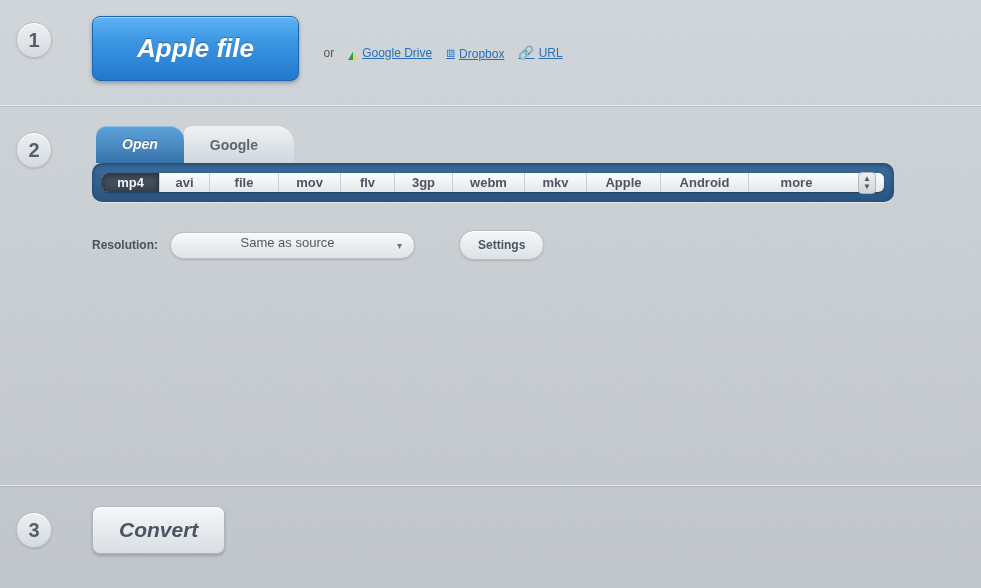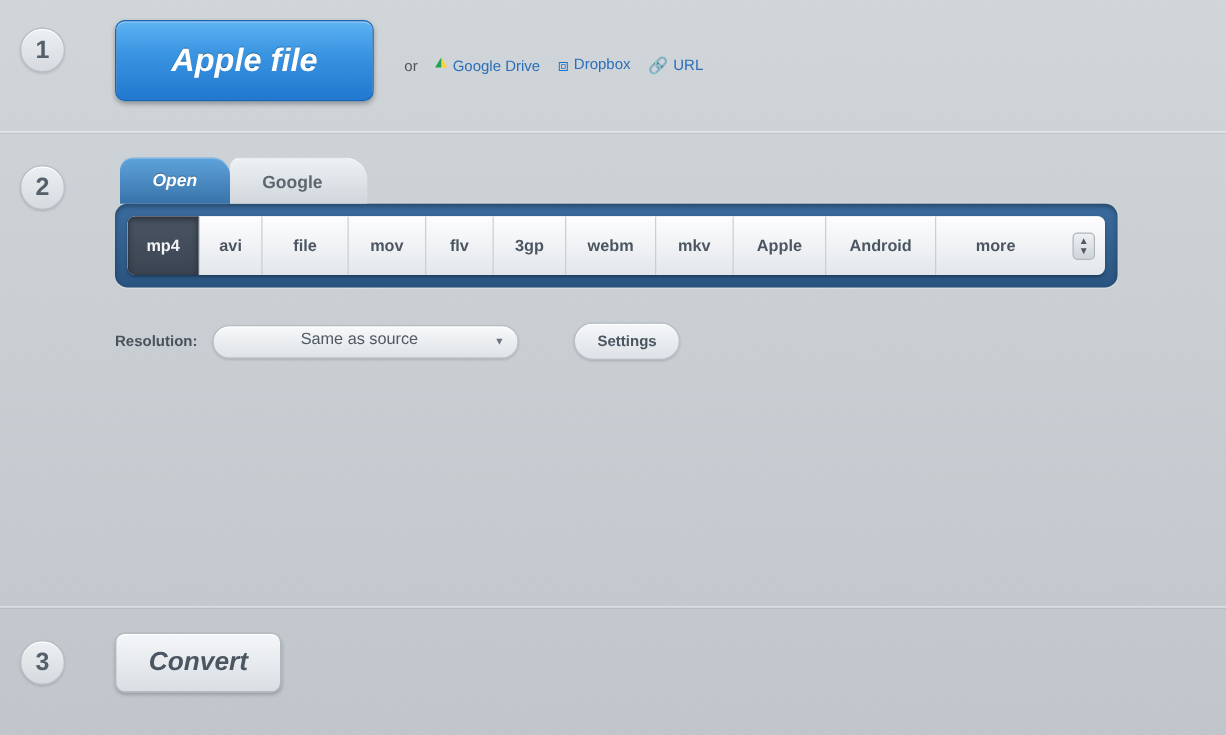--- a/index.html
+++ b/index.html
@@ -41,21 +41,21 @@
       border: 1px solid #1866b3;
       padding: 16px 44px;
       color: #fff; font-size: 26px; font-weight: bold;
       font-style: italic;
       text-shadow: 0 -1px 0 rgba(0,0,0,0.3);
       box-shadow: inset 0 1px 0 rgba(255,255,255,0.4), 0 2px 4px rgba(0,0,0,0.3);
       cursor: pointer;
       margin-right: 20px;
     }
     .source-row { display: inline-flex; align-items: center; vertical-align: middle; gap: 14px; font-size: 12px; color: #555; }
-    .source-link { color: #2a6fb8; font-size: 12px; cursor: pointer; display: inline-flex; align-items: flex-start; gap: 4px; }
+    .source-link { color: #2a6fb8; font-size: 12px; cursor: pointer; display: inline-flex; align-items: flex-end; gap: 4px; text-decoration: underline; }
     .source-link span.lbl { }
     .gd-yellow { width:0;height:0;border-left:5px solid transparent;border-right:5px solid transparent;border-bottom:8px solid #ffcf3f; display:inline-block; position:relative;}
     .gd-green { position:absolute; left:-5px; top:0; width:0;height:0;border-left:5px solid transparent;border-right:0 solid transparent;border-bottom:8px solid #1aa260;}
     .db-icon { color:#1976d2; font-size:14px; }
     .url-icon { color:#444; font-size:13px; }
 
     
     .tab-row { display: flex; margin-left: 4px;}
     .tab {
       padding: 10px 26px 10px 26px;
@@ -90,21 +90,21 @@
       position: relative;
     }
     .format-bar {
       display: flex;
       background: linear-gradient(#fdfdfe,#e3e7eb);
       border-radius: 6px;
       overflow: hidden;
       box-shadow: 0 1px 2px rgba(0,0,0,0.3), inset 0 1px 0 #fff;
     }
     .fmt {
-      padding: 16px 0;
+      padding: 2px 0;
       font-size: 13px;
       font-weight: bold;
       color: #4c5662;
       border-right: 1px solid #c9cfd6;
       cursor: pointer;
       flex-shrink: 0;
       text-align: center;
     }
     .fmt.active {
       background: linear-gradient(#4a5463,#3b4552);

